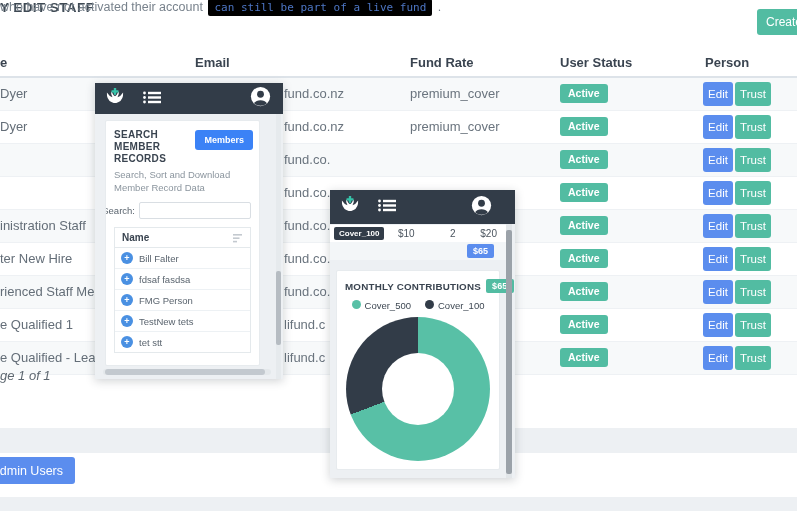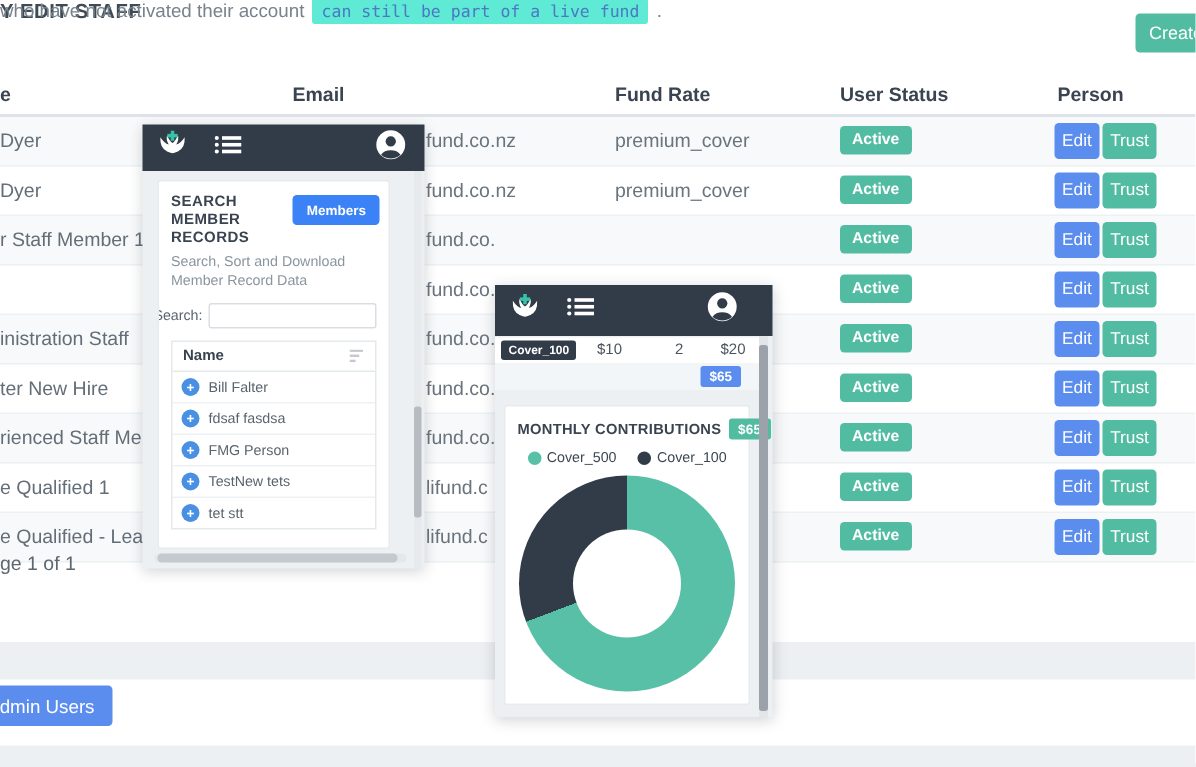--- a/index.html
+++ b/index.html
@@ -2,39 +2,39 @@
 <html><head>
 <meta charset="utf-8">
 <style>
   html,body{margin:0;padding:0;background:#fff;overflow:hidden;}
   body{width:797px;height:511px;position:relative;font-family:"Liberation Sans",sans-serif;color:#3c4650;}
   .abs{position:absolute;}
 
   
   .page-title{left:0;top:8;font-size:13.5px;font-weight:bold;letter-spacing:.4px;color:#3f4a54;margin:0;}
   .subtitle{left:0;top:29;font-size:12.5px;color:#78828c;margin:0;white-space:nowrap;}
-  .code-chip{font-family:"DejaVu Sans Mono",monospace;font-size:11px;color:#4d76c4;background:#5eead4;padding:2px 6px;border-radius:2px;margin:0 2px;}
+  .code-chip{font-family:"DejaVu Sans Mono",monospace;font-size:11px;color:#4d76c4;background:#000000;padding:2px 6px;border-radius:2px;margin:0 2px;}
   .create-btn{left:757px;top:9px;width:60px;height:26px;background:#52bca2;border:none;border-radius:3px;color:#fff;font-size:12px;text-align:left;padding:0 0 0 9px;font-family:inherit;}
 
   
   .thead{left:0;top:52px;width:797px;height:24px;border-bottom:2px solid #dde3e9;}
   .thead span{position:absolute;top:0;line-height:22px;font-size:13px;font-weight:bold;color:#3a4450;}
   .h-name{left:0;} .h-email{left:195px;} .h-fund{left:410px;} .h-status{left:560px;} .h-actions{left:705px;}
   #rows{left:0;top:78px;width:797px;}
   .trow{position:relative;width:797px;height:32px;border-bottom:1px solid #eef1f4;}
   .trow.stripe{background:#f7f9fa;}
   .trow span{position:absolute;}
   .c-name{left:0;line-height:32px;font-size:13px;color:#646e78;white-space:nowrap;}
   .c-email{left:284px;line-height:32px;font-size:13px;color:#6a747e;white-space:nowrap;}
   .c-fund{left:410px;line-height:32px;font-size:13px;color:#6a747e;white-space:nowrap;}
   .badge-active{left:560px;top:6px;height:19px;line-height:19px;padding:0 8px;background:#52bca2;color:#fff;font-size:10.5px;font-weight:bold;border-radius:3px;}
   .abtn{top:4px;height:24px;line-height:24px;text-align:center;color:#fff;font-size:11.5px;border-radius:3px;cursor:pointer;}
   .abtn.edit{left:703px;width:30px;background:#5b8dee;}
   .abtn.trust{left:735px;width:36px;background:#52bca2;}
-  .pagination{left:0;top:368px;font-size:13px;color:#5d6770;}
+  .pagination{left:0;top:368px;font-size:13px;color:#5d6770;font-style:italic;}
   .band1{left:0;top:428px;width:797px;height:25px;background:#edf0f3;}
   .band2{left:0;top:497px;width:797px;height:14px;background:#edf0f3;}
   .admin-btn{left:-80px;top:457px;width:155px;height:27px;background:#5b8dee;border:none;border-radius:3px;color:#fff;font-size:12.5px;text-align:right;padding:0 12px 0 0;font-family:inherit;}
 
   
   .frame{background:#edf0f3;box-shadow:0 2px 9px rgba(40,50,60,.22);}
   .p1{left:95px;top:83px;width:188px;height:296px;z-index:10;}
   .p2{left:330px;top:142px;width:185px;height:288px;z-index:11;margin-top:48px;}
   .phead{position:absolute;left:0;top:0;width:100%;background:#323c48;display:flex;align-items:center;}
   .p1 .phead{height:31px;padding:0;} .p2 .phead{height:34px;}
@@ -70,21 +70,21 @@
   .plan-badge{position:absolute;left:4px;top:2px;background:#323c48;color:#fff;font-size:8px;font-weight:bold;padding:2px 5px;border-radius:2px;}
   .crow1 .v1{position:absolute;left:68px;top:0;line-height:17px;font-size:10px;color:#4a545e;}
   .crow1 .v2{position:absolute;left:120px;top:0;line-height:17px;font-size:10px;color:#4a545e;}
   .crow1 .v3{position:absolute;right:9px;top:0;line-height:17px;font-size:10px;color:#4a545e;}
   .crow2{position:absolute;left:0;top:52px;width:176px;height:18px;background:#f3f6f8;}
   .total-badge{position:absolute;right:12px;top:2px;background:#5b8dee;color:#fff;font-size:9px;font-weight:bold;padding:2px 6px;border-radius:2px;}
   .card2{position:absolute;left:6px;top:80px;width:164px;height:200px;background:#fff;border:1px solid #e7ebee;border-radius:2px;padding:8px;box-sizing:border-box;}
   .ch-title{font-size:9.8px;font-weight:bold;letter-spacing:.2px;color:#3a4450;display:flex;align-items:center;gap:5px;white-space:nowrap;}
   .ch-badge{background:#52bca2;color:#fff;font-size:9px;font-weight:bold;padding:2px 6px;border-radius:2px;}
   .legend{margin-top:7px;display:flex;justify-content:center;gap:14px;}
-  .leg-item{display:flex;align-items:center;gap:4px;font-size:9.5px;color:#3d4752;}
+  .leg-item{display:flex;gap:4px;font-size:9.5px;color:#3d4752;}
   .leg-dot{width:9px;height:9px;border-radius:50%;}
   .donut{position:relative;width:144px;height:144px;border-radius:50%;margin:6px auto 0;}
   .hole{position:absolute;left:36px;top:36px;width:72px;height:72px;border-radius:50%;background:#fff;}
   .vtrack2{position:absolute;left:176px;top:34px;width:6px;height:254px;background:#e2e6e9;}
   .vthumb2{position:absolute;left:0;top:6px;width:6px;height:244px;background:#9ba2a9;border-radius:2px;}
 </style>
 </head>
 <body>
 
 <h1 class="abs page-title">Y EDIT STAFF</h1>
@@ -113,21 +113,20 @@
     </div>
     <div class="trow">
       <span class="c-name">Dyer</span>
       <span class="c-email">fund.co.nz</span>
       <span class="c-fund">premium_cover</span>
       <span class="badge-active">Active</span>
       <span class="abtn edit">Edit</span>
       <span class="abtn trust">Trust</span>
     </div>
     <div class="trow stripe">
-      <span class="c-name">r Staff Member 1</span>
       <span class="c-email">fund.co.</span>
       <span class="c-fund"></span>
       <span class="badge-active">Active</span>
       <span class="abtn edit">Edit</span>
       <span class="abtn trust">Trust</span>
     </div>
     <div class="trow">
       <span class="c-email">fund.co.</span>
       <span class="c-fund"></span>
       <span class="badge-active">Active</span>

